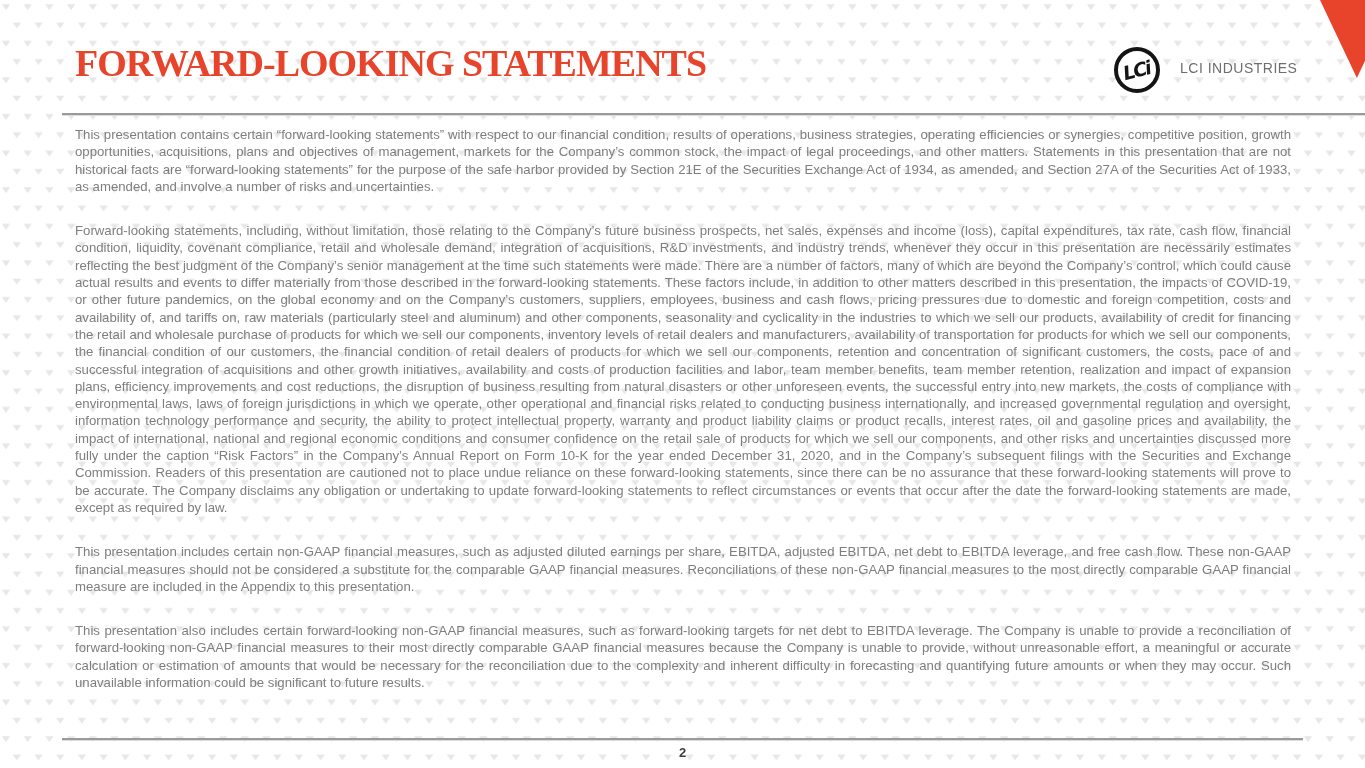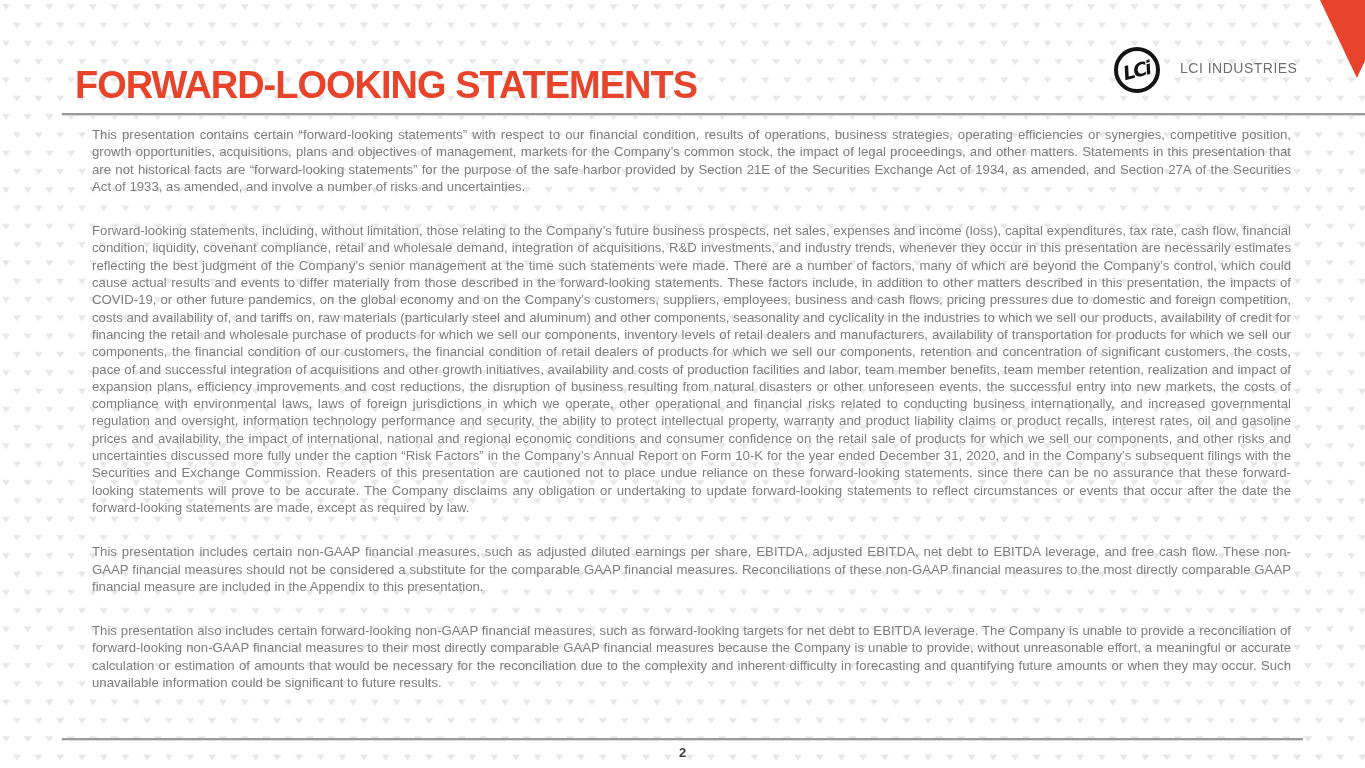--- a/index.html
+++ b/index.html
@@ -12,27 +12,28 @@
   }
   .bg-pattern {
     position: absolute;
     left: 0; top: 0;
     z-index: 0;
   }
 
   
   .slide-title {
     position: absolute;
-    left: 75px; top: 64px;
+    left: 75px; top: 41px;
     font-size: 38px;
     font-weight: bold;
     letter-spacing: -1px;
     color: #e8432b;
     white-space: nowrap;
     z-index: 2;
+    font-family: Liberation Serif, serif;
   }
   .logo {
     position: absolute;
     left: 1114px; top: 47px;
     width: 46px; height: 46px;
     border: 4px solid #141414;
     border-radius: 50%;
     background: #ffffff;
     display: flex;
     align-items: center;
@@ -80,21 +81,21 @@
   .body-copy {
     position: absolute;
     left: 75px; top: 126px;
     width: 1216px;
     z-index: 2;
     color: #7e7e7e;
     font-size: 13.2px;
     line-height: 17.3px;
     text-align: justify;
   }
-  .body-copy p { margin: 0 0 27px 17px; }
+  .body-copy p { margin: 0 0 27px 0; }
 
   .page-number {
     position: absolute;
     left: 0; right: 0; top: 745px;
     text-align: center;
     font-size: 13px;
     font-weight: bold;
     color: #3c3c3c;
     z-index: 2;
   }

